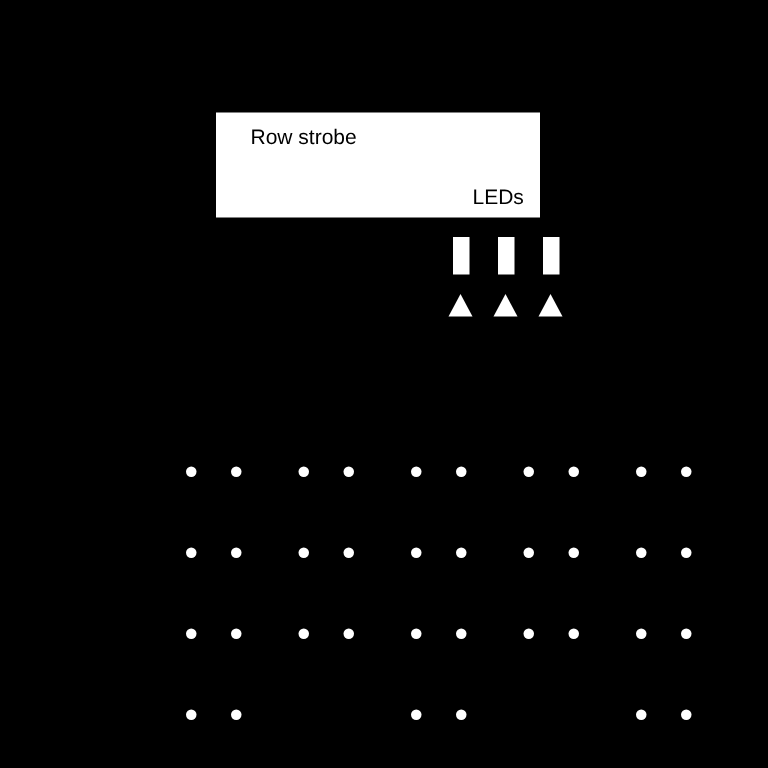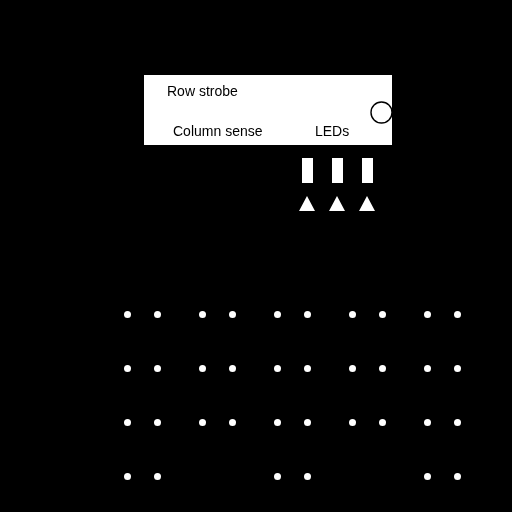--- a/index.html
+++ b/index.html
@@ -17,21 +17,21 @@
   }
 
   
   .panel {
     position: absolute;
     background: #ffffff;
   }
   #controller-panel {
     left: 144px;
     top: 75px;
-    width: 248px;
+    width: 216px;
     height: 70px;
   }
 
   
   .panel-label {
     position: absolute;
     color: #000000;
     font-size: 14px;
     line-height: 14px;
     white-space: nowrap;
@@ -98,21 +98,20 @@
 </head>
 <body>
 
 <div id="stage">
 
   <div class="panel" id="controller-panel">
 
     <span class="panel-label" id="label-row-strobe">Row strobe</span>
 
 
-    <span class="panel-label" id="label-column-sense">Column sense</span>
 
     <span class="panel-label" id="label-leds">LEDs</span>
   </div>
 
   <svg id="connector-arc" viewBox="0 0 23 23">
     <circle cx="11.5" cy="11.5" r="10.5" fill="none" stroke="#000000" stroke-width="1.4"></circle>
   </svg>
 
   <div>
     <div class="led-bar" id="led-bar-1"></div>

